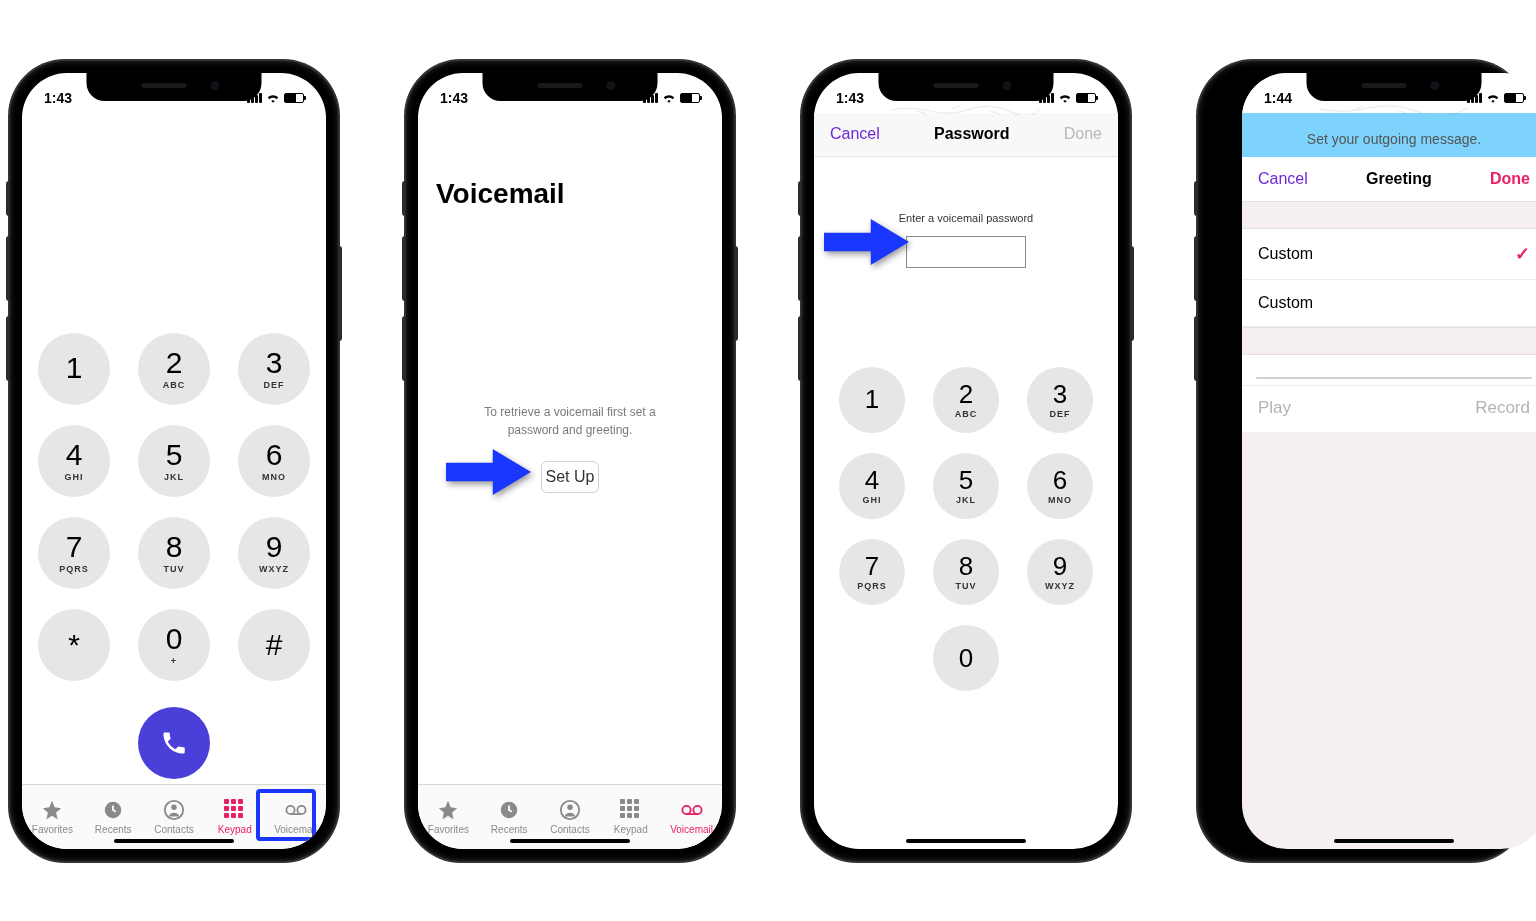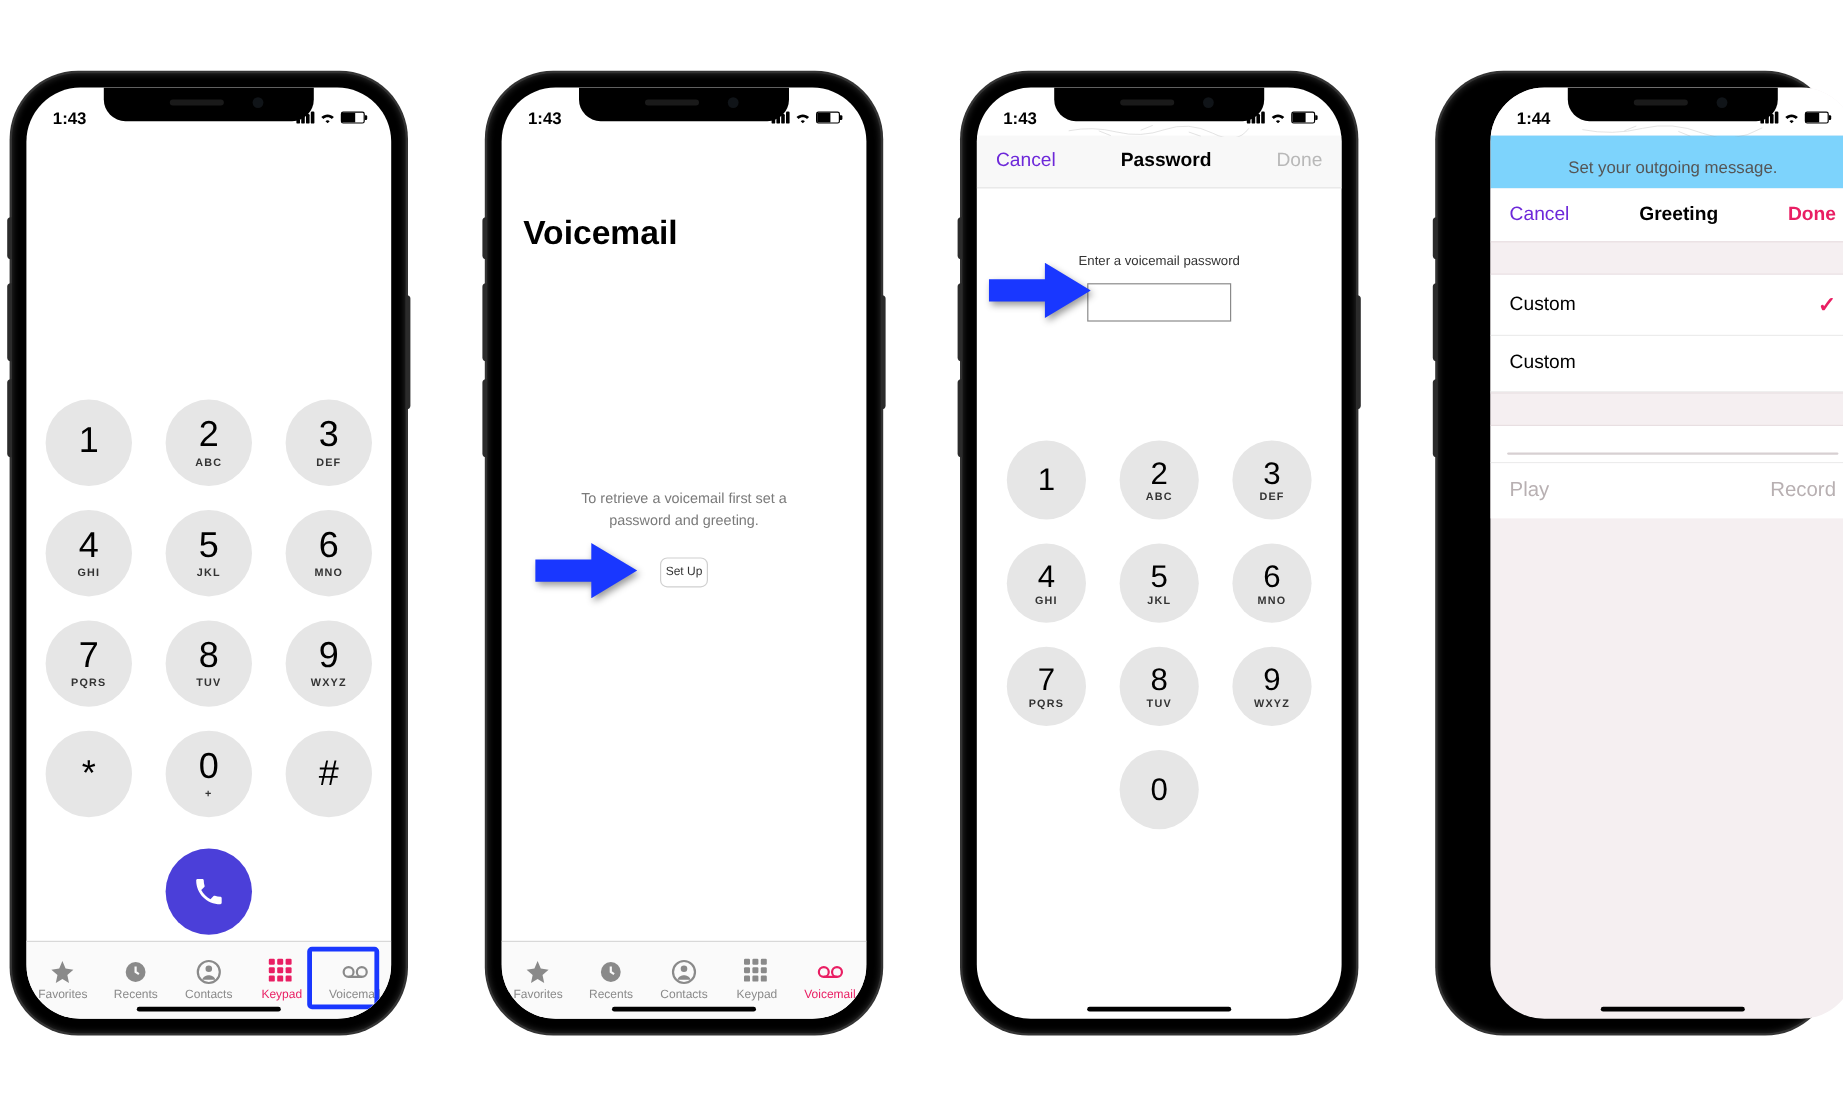--- a/index.html
+++ b/index.html
@@ -140,21 +140,21 @@
     border-radius:4px;
     pointer-events:none;
   }
 
   
   .vm-title { font-size:28px; font-weight:700; padding:65px 0 0 18px; }
   .vm-mid { position:absolute; top:50%; left:0; right:0; transform:translateY(-50%); text-align:center; }
   .vm-mid p { font-size:12px; color:#7a7a7a; line-height:1.5; }
   .setup-btn {
     display:inline-block; margin-top:22px;
-    font-size:10px; color:#333;
+    font-size:16px; color:#333;
     border:1px solid #d0d0d0; border-radius:6px;
     padding:6px 4px; cursor:pointer;
     background:#fff;
   }
   .arrow {
     position:absolute; width:85px; height:46px;
     filter: drop-shadow(2px 3px 3px rgba(0,0,0,.4));
   }
   .arrow svg { width:100%; height:100%; }
   .arrow path { fill:#1937ff; }

